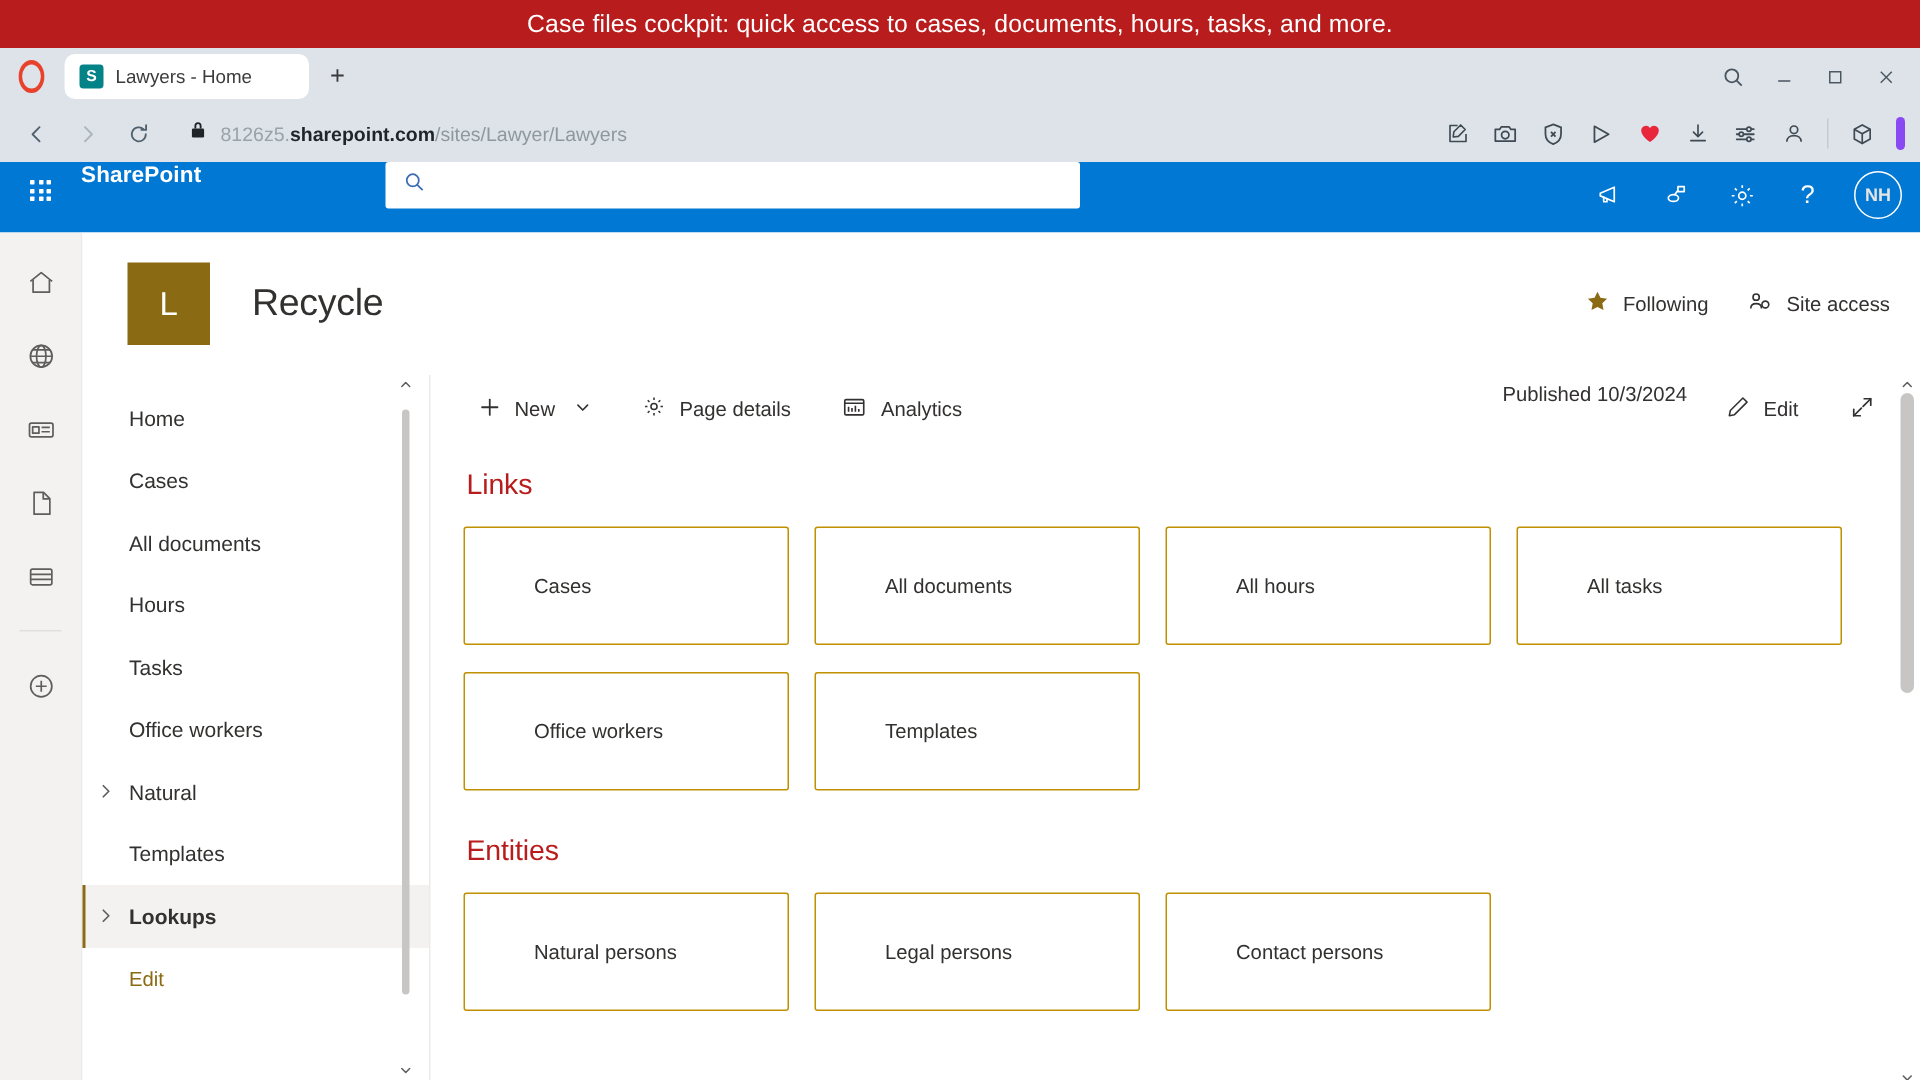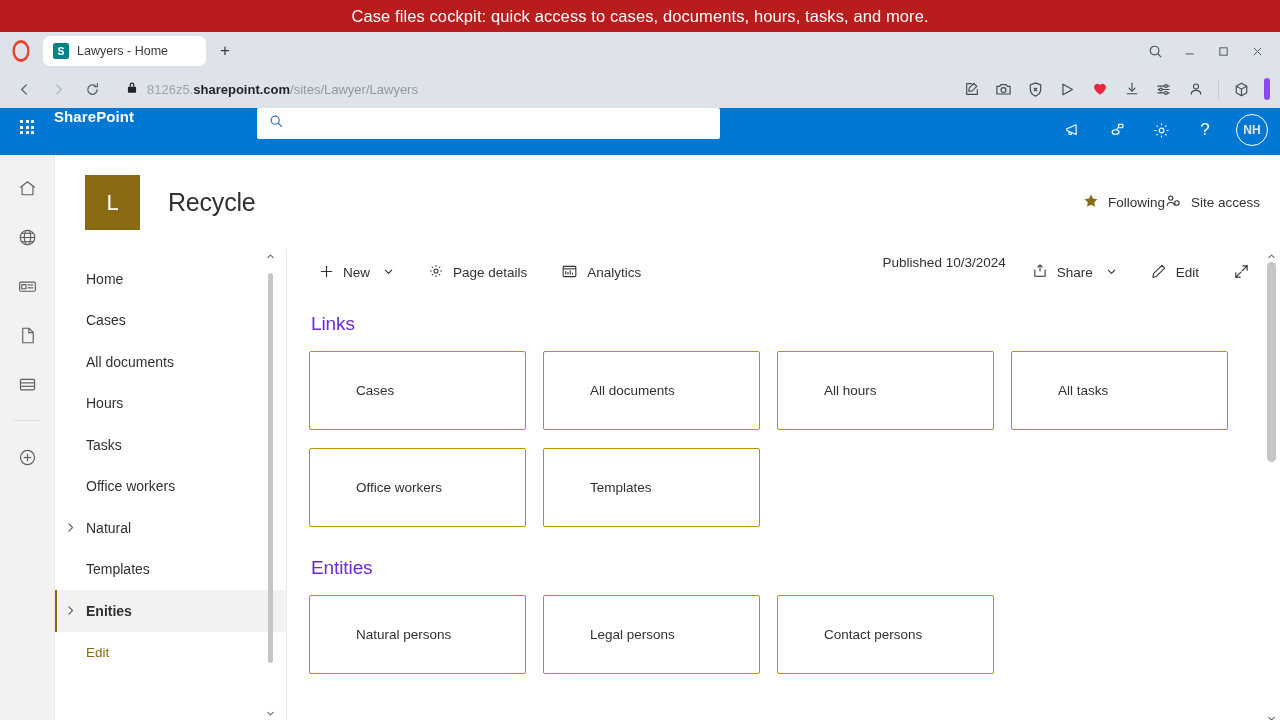--- a/index.html
+++ b/index.html
@@ -153,21 +153,21 @@
     height: 95px; display: flex; align-items: center;
     padding: 0 20px 0 30px;
   }
   .sitelogo {
     width: 55px; height: 55px; background: #8b6a14;
     color: #ffffff; font-size: 22px;
     display: flex; align-items: center; justify-content: center;
     flex: 0 0 auto;
   }
   .sitetitle { font-size: 25px; color: #323130; margin-left: 28px; letter-spacing: -.2px; }
-  .site-actions { margin-left: auto; display: flex; align-items: flex-start; }
+  .site-actions { margin-left: auto; display: flex; align-items: flex-start; gap: 26px; }
   .site-action {
     display: flex; align-items: center; gap: 9px;
     font-size: 13.5px; color: #323130;
   }
 
   
   .bodysplit { display: flex; height: 470px; }
 
   .leftnav {
     width: 232px; height: 470px; position: relative;
@@ -214,21 +214,21 @@
     display: flex; align-items: center; gap: 9px;
     font-size: 13.5px; color: #323130;
     padding: 0 10px; height: 36px; margin-right: 14px;
   }
   .cmd .chev-sm { margin-left: 4px; color: #323130; }
   .cmd-right { margin-left: auto; display: flex; align-items: flex-start; }
   .published { font-size: 13.5px; color: #323130; margin-right: 16px; }
 
   .content { padding: 0 20px 0 22px; }
   .section-title {
-    font-size: 19px; color: #6d28d9; font-weight: normal;
+    font-size: 19px; color: #b91c1c; font-weight: normal;
     margin: 18px 0 16px 2px; letter-spacing: -.1px;
   }
   .cardgrid { display: flex; flex-wrap: wrap; gap: 18px 17px; }
   .linkcard {
     width: 217px; height: 79px;
     border: 1.2px solid #bf9000; border-radius: 2px;
     background: #ffffff;
     display: flex; align-items: center;
     padding-left: 46px;
     font-size: 13.5px; color: #323130;
@@ -541,21 +541,21 @@
           </div>
           <div class="navitem">
               <span>Templates</span>
             </div>
           <div class="navitem sel">
             <span class="chev">
               <svg width="13" height="13" viewBox="0 0 16 16" fill="none" stroke="currentColor" stroke-width="1.4" stroke-linecap="round" stroke-linejoin="round">
                   <polyline points="6,3.5 10.5,8 6,12.5"></polyline>
                 </svg>
             </span>
-            <span>Enities</span>
+            <span>Lookups</span>
           </div>
           <div class="navitem edit">
               <span>Edit</span>
             </div>
 
           <div class="nav-scrollbar">
             <div class="nav-scroll-arrow">
               <svg width="9" height="9" viewBox="0 0 12 12" fill="none" stroke="currentColor" stroke-width="1.4" stroke-linecap="round" stroke-linejoin="round">
                   <polyline points="2.5,7.5 6,4 9.5,7.5"></polyline>
                 </svg>
@@ -606,35 +606,20 @@
                     <line x1="7.4" y1="12.2" x2="7.4" y2="9.6"></line>
                     <line x1="9.8" y1="12.2" x2="9.8" y2="8"></line>
                     <line x1="12.2" y1="12.2" x2="12.2" y2="10.2"></line>
                 </svg>
               </span>
               <span>Analytics</span>
             </div>
 
             <div class="cmd-right">
               <span class="published">Published 10/3/2024</span>
-              <div class="cmd">
-                <span>
-                  <svg width="16" height="16" viewBox="0 0 18 18" fill="none" stroke="currentColor" stroke-width="1.15" stroke-linejoin="round">
-                    <path d="M3.2 7.4v7.4h11.6V7.4"></path>
-                      <path d="M9 2.4v7.2"></path>
-                      <polyline points="6.2,5 9,2.2 11.8,5"></polyline>
-                  </svg>
-                </span>
-                <span>Share</span>
-                <span class="chev-sm">
-                  <svg width="11" height="11" viewBox="0 0 12 12" fill="none" stroke="currentColor" stroke-width="1.2" stroke-linecap="round" stroke-linejoin="round">
-                      <polyline points="2.5,4.5 6,8 9.5,4.5"></polyline>
-                    </svg>
-                </span>
-              </div>
               <div class="cmd">
                 <span>
                   <svg width="16" height="16" viewBox="0 0 18 18" fill="none" stroke="currentColor" stroke-width="1.15" stroke-linejoin="round">
                     <path d="M12.3 2.6l3.1 3.1L6 15.1l-3.9.8.8-3.9z"></path>
                   </svg>
                 </span>
                 <span>Edit</span>
               </div>
               <div class="cmd" style="margin-right:0;">
                 <span>

